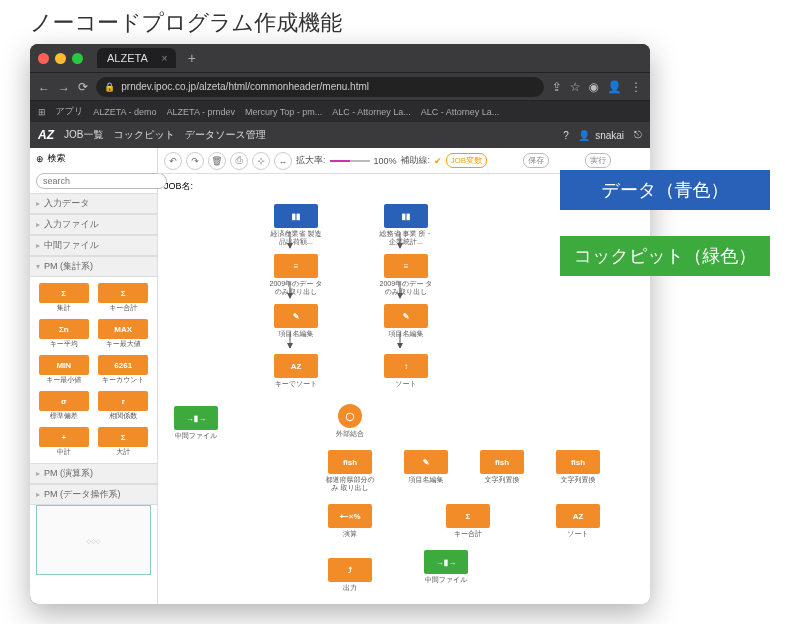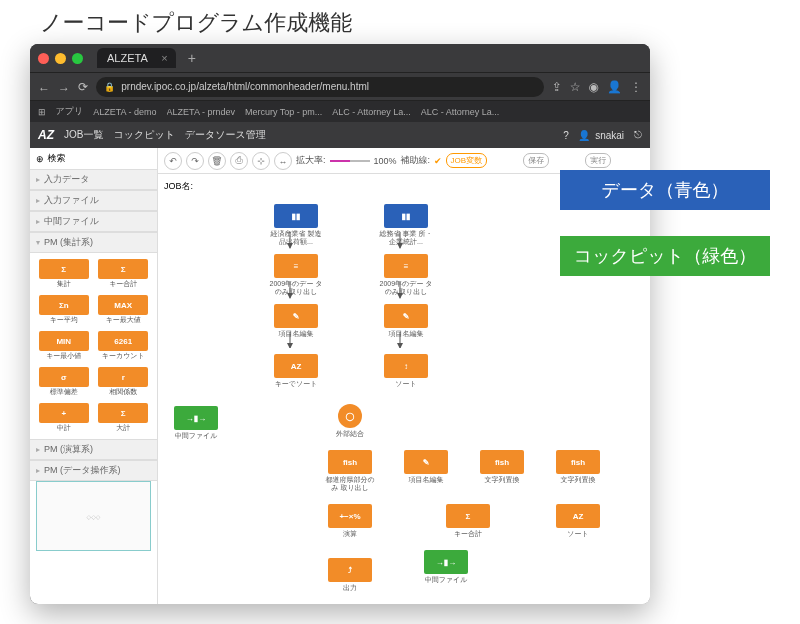--- a/index.html
+++ b/index.html
@@ -1,17 +1,17 @@
 <!DOCTYPE html>
 <html><head>
 <meta charset="utf-8">
 <style>
   * { box-sizing: border-box; margin: 0; padding: 0; }
   body { font-family: -apple-system, "Hiragino Sans", sans-serif; background: #fff; width: 800px; height: 624px; overflow: hidden; }
-  .page-title { font-size: 22px; padding: 8px 40px; color: #333; }
+  .page-title { font-size: 22px; padding: 8px 30px; color: #333; }
   .browser-window { position: absolute; left: 30px; top: 44px; width: 620px; height: 560px; background: #2b2b2d; border-radius: 8px; box-shadow: 0 10px 30px rgba(0,0,0,.3); overflow: hidden; display: flex; flex-direction: column; }
   .titlebar { height: 28px; background: #3a3a3c; display: flex; align-items: center; padding: 0 8px; gap: 6px; }
   .dot { width: 11px; height: 11px; border-radius: 50%; }
   .dot.red { background: #ff5f57; } .dot.yellow { background: #febc2e; } .dot.green { background: #28c840; }
   .tab { background: #1f1f21; color: #ddd; font-size: 11px; padding: 4px 28px 4px 10px; margin-left: 8px; border-radius: 6px 6px 0 0; position: relative; }
   .tab .x { position: absolute; right: 8px; top: 4px; color: #888; font-size: 11px; }
   .플러스 { color: #aaa; margin-left: 6px; font-size: 14px; }
   .addrbar { height: 28px; background: #3a3a3c; display: flex; align-items: center; padding: 0 8px; gap: 8px; border-top: 1px solid #222; }
   .nav-ic { color: #bbb; font-size: 12px; }
   .url-box { flex: 1; background: #222; border-radius: 12px; height: 20px; display: flex; align-items: center; padding: 0 8px; gap: 6px; color: #ccc; font-size: 10px; overflow: hidden; white-space: nowrap; }
@@ -109,20 +109,23 @@
       </span>
       <span>⎋</span>
     </div>
 
     <div class="app-body">
       <div class="sidebar">
         <div class="search-row">
           <span>⊕</span>
           <span>検索</span>
         </div>
+        <div class="search-row">
+          <input placeholder="search" style="">
+        </div>
         <div class="sb-head">
             <span class="chev">▸</span>
             <span>入力データ</span>
           </div>
         <div class="sb-head">
             <span class="chev">▸</span>
             <span>入力ファイル</span>
           </div>
         <div class="sb-head">
             <span class="chev">▸</span>

